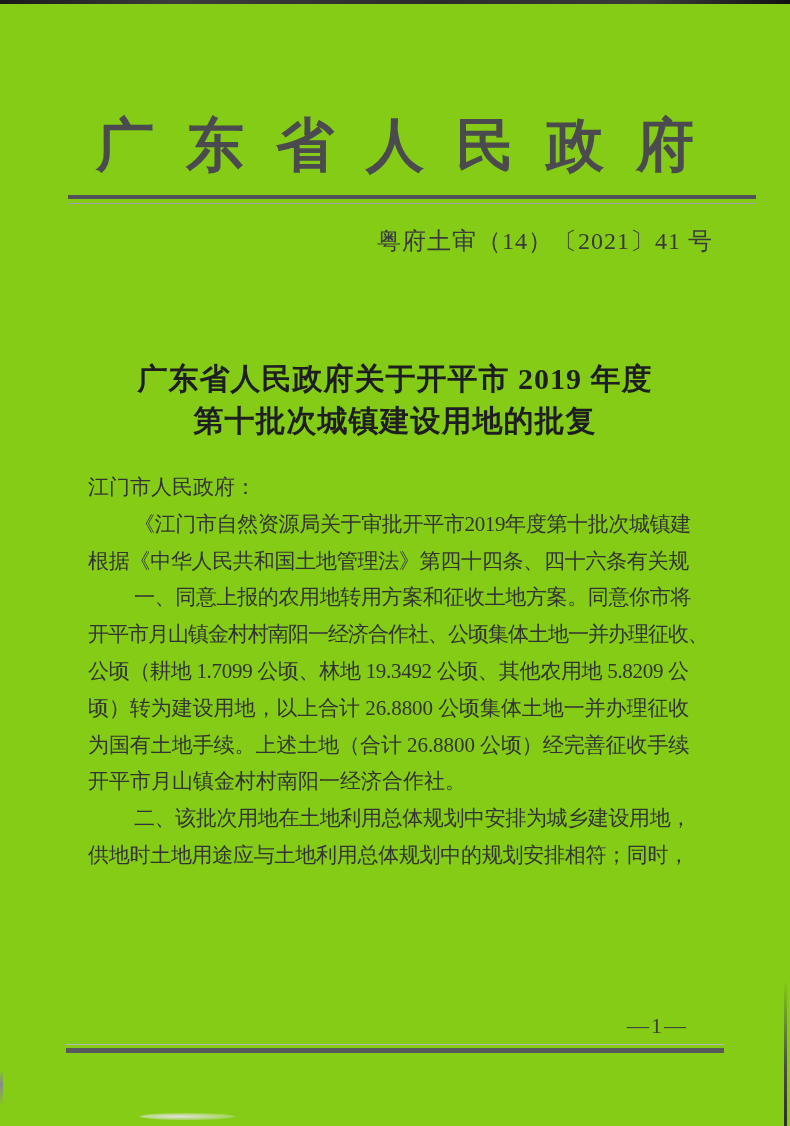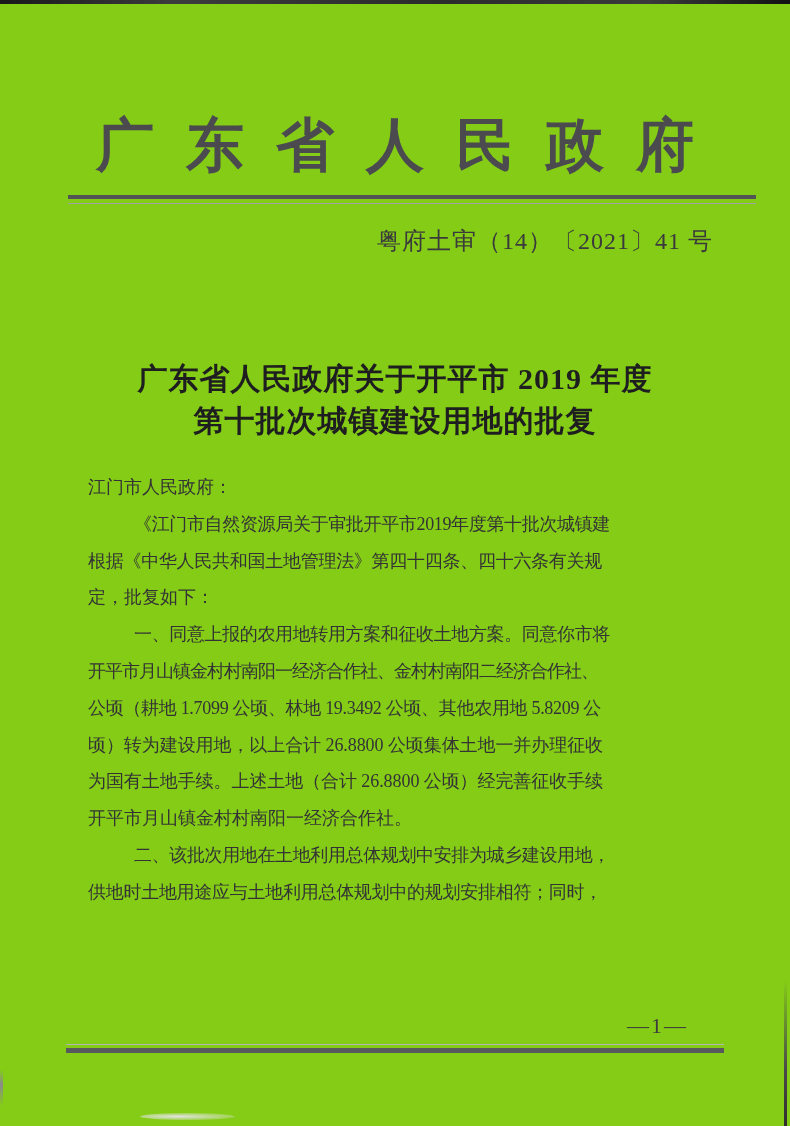--- a/index.html
+++ b/index.html
@@ -35,21 +35,21 @@
   }
   
   .doc-title{
     position:absolute;top:358px;left:0;right:0;
     text-align:center;font-size:30px;font-weight:700;color:#1e1e20;
     line-height:41.5px;letter-spacing:1px;
   }
   
   .body-lines{position:absolute;top:469px;left:88px;width:630px;}
   .bline{
-    height:36.8px;line-height:36.8px;font-size:18px;color:#333335;
+    height:36.8px;line-height:36.8px;font-size:21px;color:#333335;
     white-space:nowrap;overflow:hidden;box-sizing:border-box;
   }
   .bline.ind{padding-left:46px;}
   .bline span{display:inline-block;white-space:pre;}
   .page-number{
     position:absolute;top:1013px;right:102px;height:26px;line-height:26px;
     font-size:22px;color:#3c3c3e;letter-spacing:2px;
   }
   .rule-bottom-light{position:absolute;top:1043.5px;left:66px;width:658px;height:1.5px;background:#b4b5b7;}
   .rule-bottom-dark{position:absolute;top:1048px;left:66px;width:658px;height:4.5px;background:#58595c;}
@@ -75,23 +75,22 @@
 
   <div class="doc-title">
     <div>广东省人民政府关于开平市 2019 年度</div>
     <div>第十批次城镇建设用地的批复</div>
   </div>
 
   <div class="body-lines">
       <div class="bline"><span>江门市人民政府：</span></div>
       <div class="bline ind"><span style="letter-spacing: -0.344828px;">《江门市自然资源局关于审批开平市2019年度第十批次城镇建</span></div>
       <div class="bline"><span style="letter-spacing: -0.275862px;">根据《中华人民共和国土地管理法》第四十四条、四十六条有关规</span></div>
-      <div class="bline"><span>定，批复如下：</span></div>
       <div class="bline ind"><span style="letter-spacing: -0.37037px;">一、同意上报的农用地转用方案和征收土地方案。同意你市将</span></div>
-      <div class="bline"><span style="letter-spacing: -1px;">开平市月山镇金村村南阳一经济合作社、金村村南阳二经济合作社、</span></div>
+      <div class="bline"><span style="letter-spacing: -1px;">开平市月山镇金村村南阳一经济合作社、公顷集体土地一并办理征收、</span></div>
       <div class="bline"><span style="letter-spacing: -0.306818px;">公顷（耕地 1.7099 公顷、林地 19.3492 公顷、其他农用地 5.8209 公</span></div>
       <div class="bline"><span style="letter-spacing: -0.0735294px;">顷）转为建设用地，以上合计 26.8800 公顷集体土地一并办理征收</span></div>
       <div class="bline"><span style="letter-spacing: -0.0735294px;">为国有土地手续。上述土地（合计 26.8800 公顷）经完善征收手续</span></div>
       <div class="bline"><span>开平市月山镇金村村南阳一经济合作社。</span></div>
       <div class="bline ind"><span style="letter-spacing: -0.37037px;">二、该批次用地在土地利用总体规划中安排为城乡建设用地，</span></div>
       <div class="bline"><span style="letter-spacing: -0.275862px;">供地时土地用途应与土地利用总体规划中的规划安排相符；同时，</span></div>
     </div>
 
   <div class="page-number">—1—</div>
 

